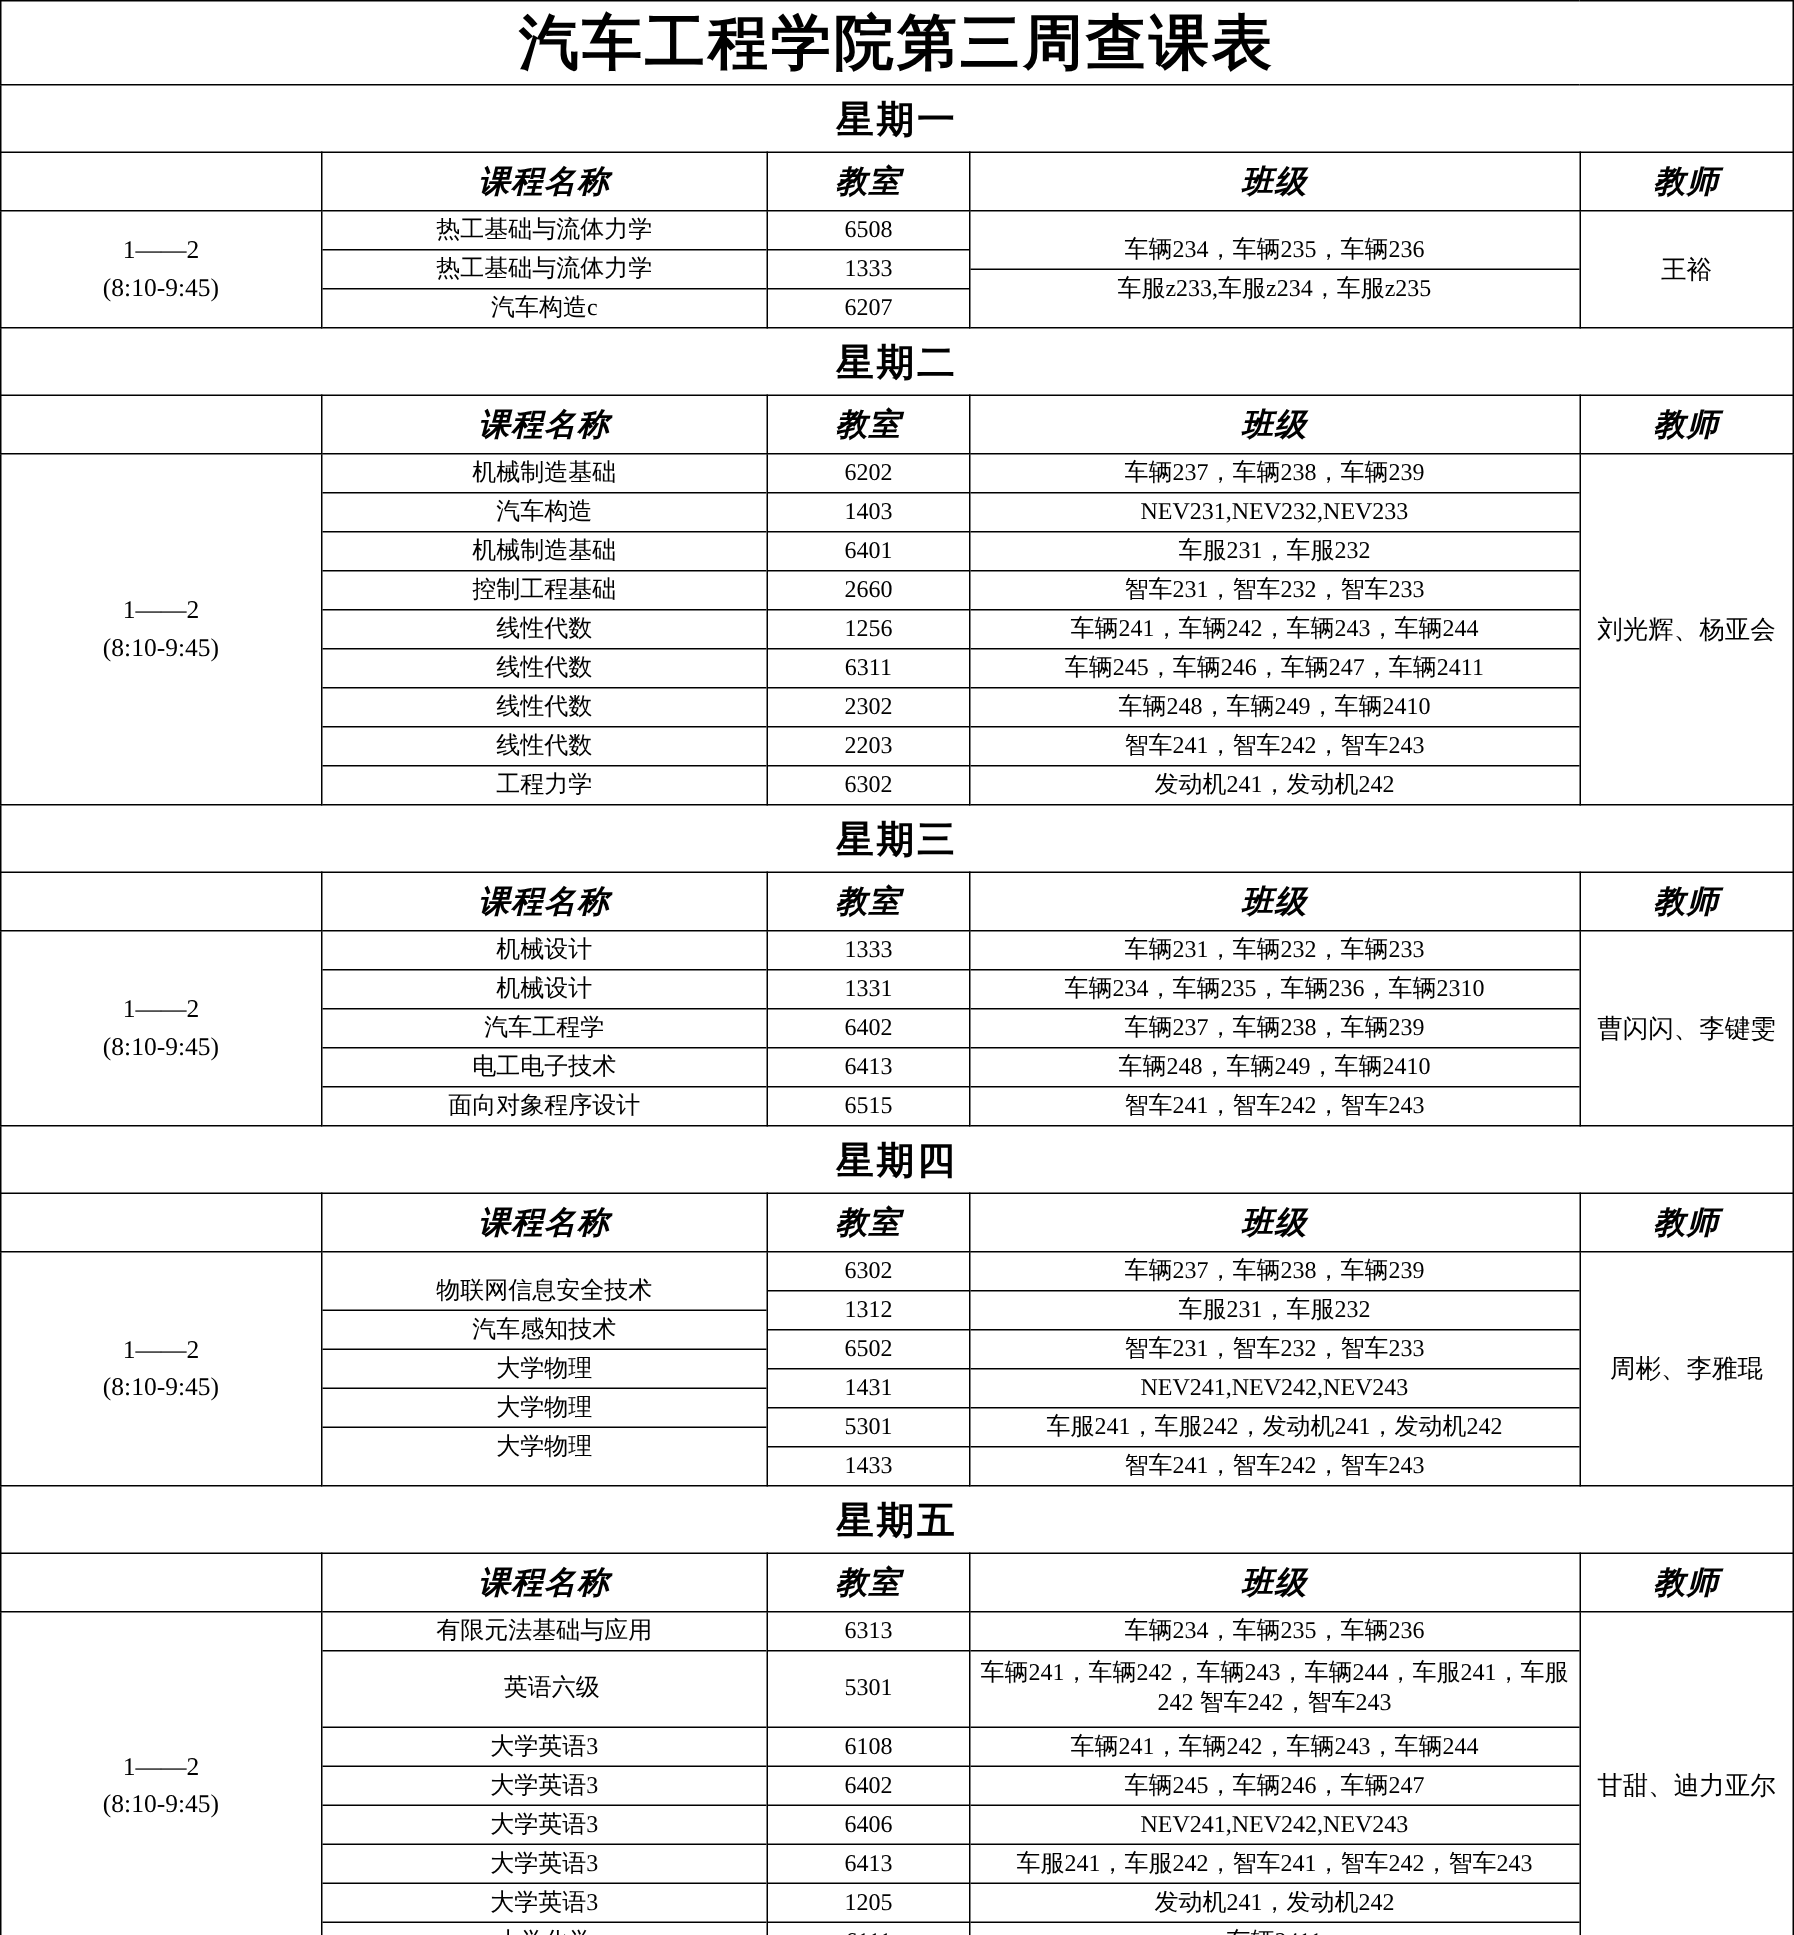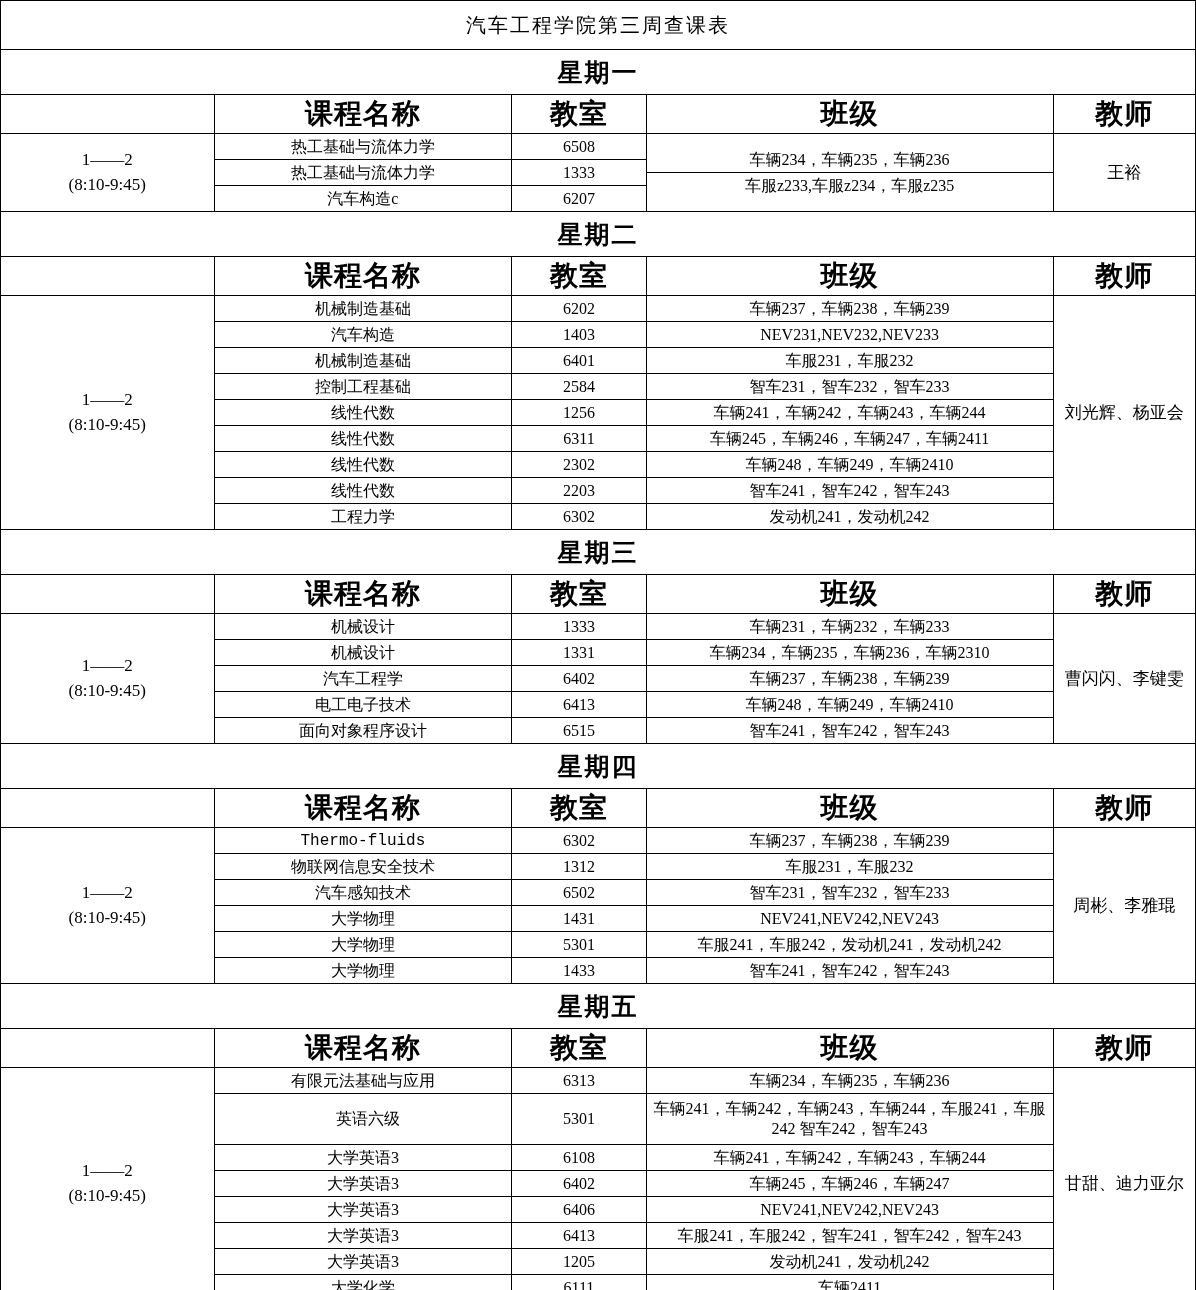--- a/index.html
+++ b/index.html
@@ -22,36 +22,37 @@
     width: 1196px;
   }
   table.schedule td {
     border: 1px solid #000000;
     padding: 0;
     vertical-align: middle;
     text-align: center;
   }
   .title-cell {
     height: 48px;
-    font-size: 20px;
-    font-weight: normal;
+    font-size: 40px;
+    font-weight: bold;
     letter-spacing: 2px;
     font-family: "Liberation Serif", "DejaVu Serif", serif;
   }
   .day-cell {
     height: 44px;
     font-size: 25px;
     font-weight: bold;
     letter-spacing: 2px;
   }
   .hdr-cell {
     height: 38px;
-    font-size: 28px;
+    font-size: 21px;
     font-weight: bold;
     letter-spacing: 1px;
+    font-style: italic;
   }
   .time-cell {
     font-size: 17px;
     line-height: 1.45;
     font-family: "Liberation Serif", "DejaVu Serif", serif;
   }
   .teacher-cell {
     font-size: 17px;
     line-height: 1.4;
   }
@@ -214,21 +215,21 @@
                 <tr>
                   <td>6202</td>
                 </tr>
                 <tr>
                   <td>1403</td>
                 </tr>
                 <tr>
                   <td>6401</td>
                 </tr>
                 <tr>
-                  <td>2584</td>
+                  <td>2660</td>
                 </tr>
                 <tr>
                   <td>1256</td>
                 </tr>
                 <tr>
                   <td>6311</td>
                 </tr>
                 <tr>
                   <td>2302</td>
                 </tr>
@@ -368,23 +369,20 @@
         </tr>
         <tr>
           <td class="time-cell">
             <div>1——2</div>
             <div>(8:10-9:45)</div>
           </td>
           <td class="nest-wrap">
             <table class="inner">
               <tbody>
                 <tr>
-                  <td class="mono">Thermo-fluids</td>
-                </tr>
-                <tr>
                   <td>物联网信息安全技术</td>
                 </tr>
                 <tr>
                   <td>汽车感知技术</td>
                 </tr>
                 <tr>
                   <td>大学物理</td>
                 </tr>
                 <tr>
                   <td>大学物理</td>

